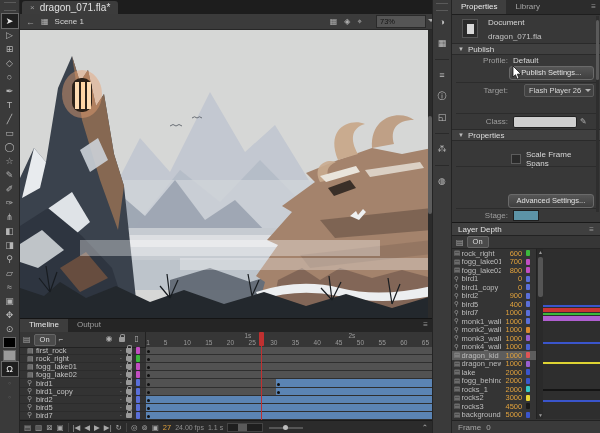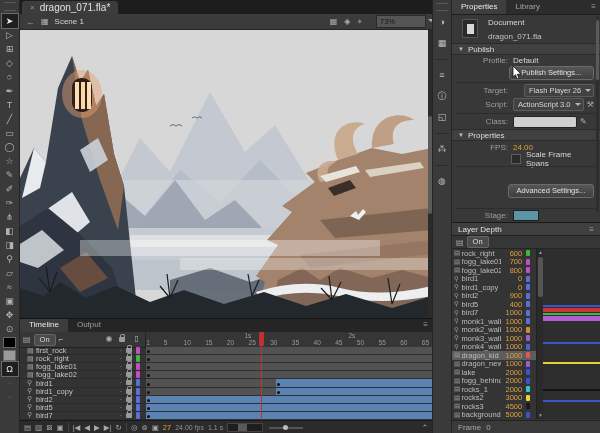--- a/index.html
+++ b/index.html
@@ -490,50 +490,38 @@
       <span class="pbtn" style="width:86px;">Publish Settings...</span>
     </div>
     <div class="divline" style="top:82px;"></div>
     <div class="prow" style="top:84px;height:13px;">
       <span class="plabel" style="width:50px;margin-right:16px;">Target:</span>
       <span class="dropdown" style="max-width:72px;">
         <span>Flash Player 26</span>
         <span class="arrow"></span>
       </span>
     </div>
-    <div class="prow" style="top:98px;height:13px;">
-      <span class="plabel" style="width:50px;margin-right:5px;">Script:</span>
-      <span class="dropdown" style="max-width:72px;">
-        <span>ActionScript 3.0</span>
-        <span class="arrow"></span>
-      </span>
-      <span class="mini-icon" style="margin-left:3px;">⚒</span>
-    </div>
     <div class="divline" style="top:113px;"></div>
     <div class="prow" style="top:115px;height:13px;">
       <span class="plabel" style="width:50px;margin-right:5px;">Class:</span>
       <span id="class-input" style="max-width:62px;"></span>
       <span class="mini-icon" style="margin-left:3px;">✎</span>
     </div>
 
     <div class="sec-hdr" style="top:129px;">
       <span class="tri">▼</span>
       <span>Properties</span>
     </div>
-    <div class="prow" style="top:141px;height:12px;">
-      <span class="plabel" style="width:50px;margin-right:5px;">FPS:</span>
-      <span class="ovalue">24.00</span>
-    </div>
     <div class="prow" style="top:153px;height:12px;">
       <span style="width:55px;"></span>
       <span class="checkbox"></span>
       <span class="pvalue">Scale Frame Spans</span>
     </div>
     <div class="divline" style="top:166px;"></div>
-    <div class="prow" style="top:184px;height:13px;">
+    <div class="prow" style="top:194px;height:13px;">
       <span style="width:52px;"></span>
       <span class="pbtn" style="width:88px;">Advanced Settings...</span>
     </div>
     <div class="divline" style="top:208px;"></div>
     <div class="prow" style="top:210px;height:11px;">
       <span class="plabel" style="width:50px;margin-right:5px;">Stage:</span>
       <span id="stage-swatch" style="background: rgb(92, 147, 166);"></span>
     </div>
     <div id="props-vscroll">
         <div class="thumb"></div>

